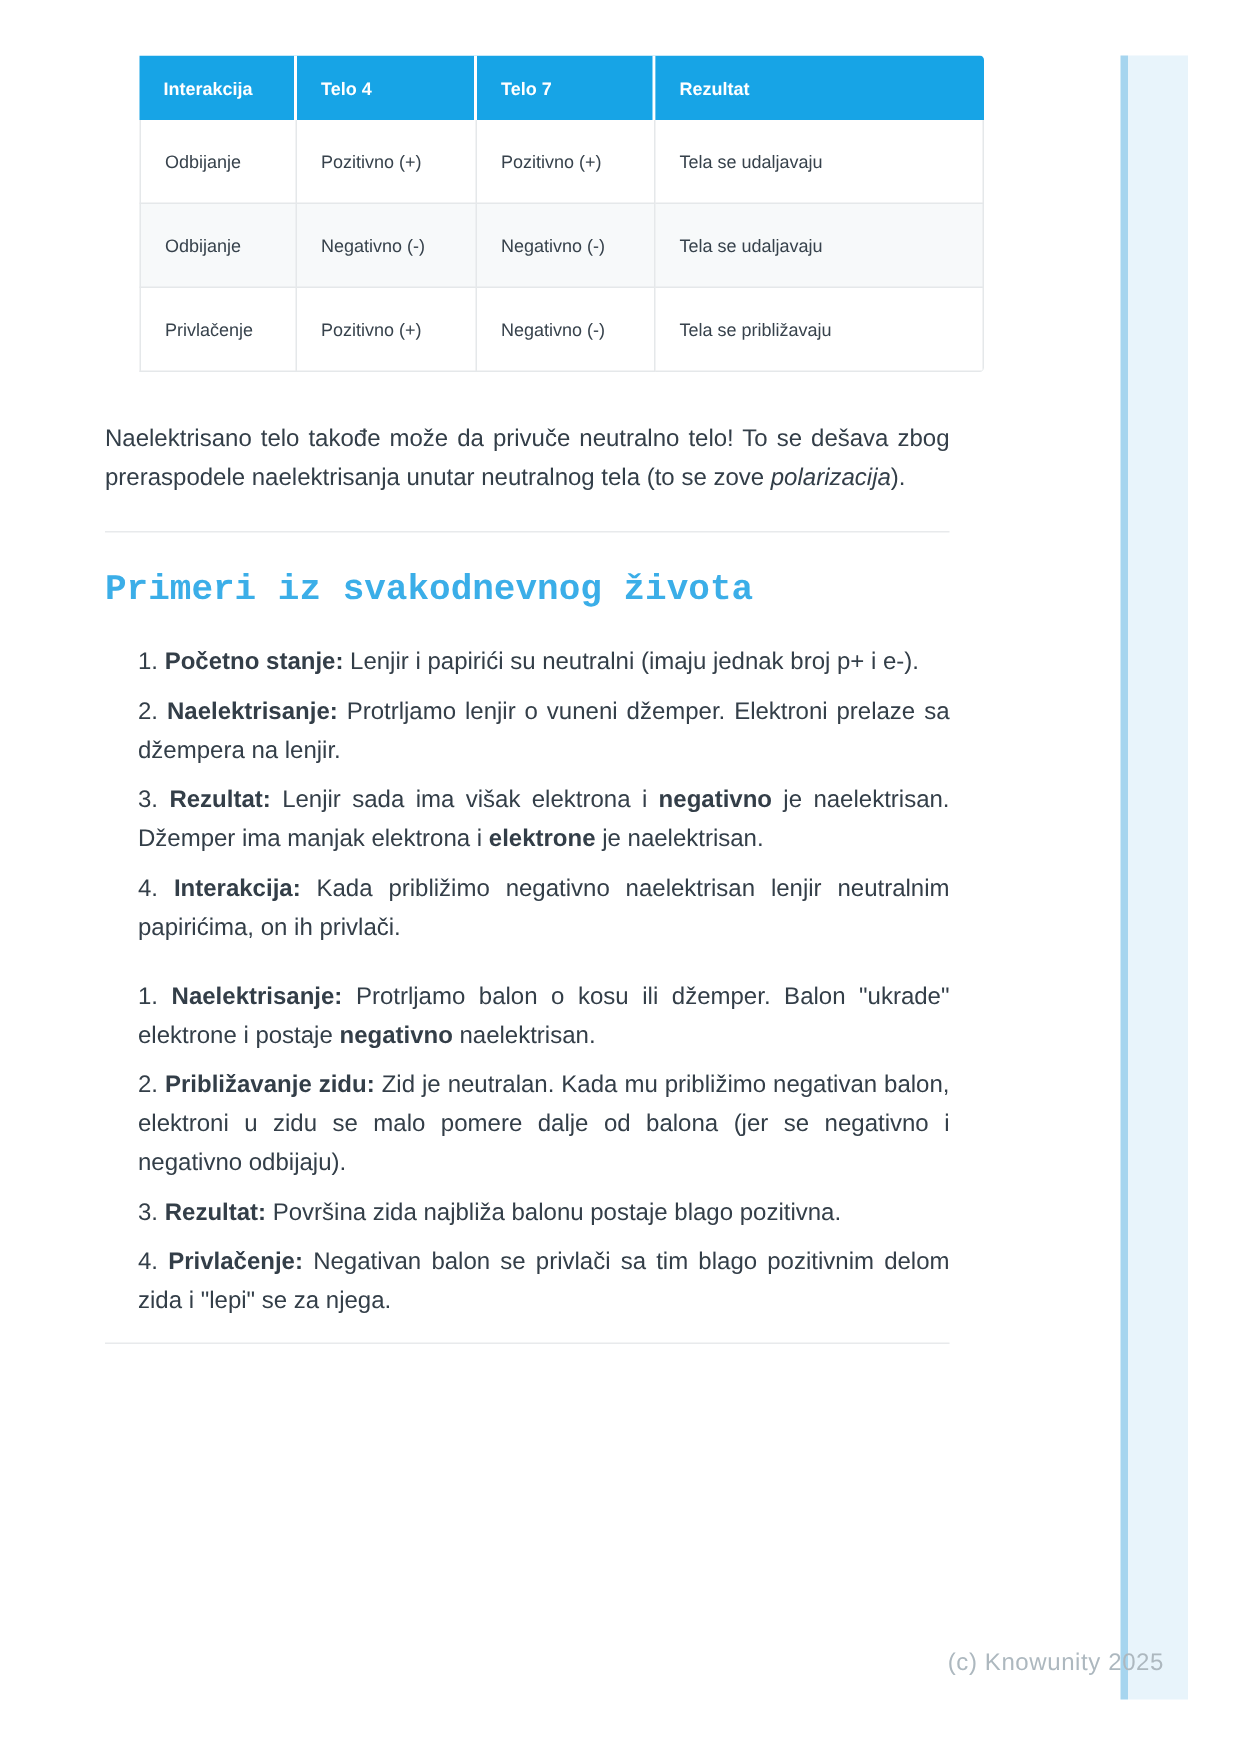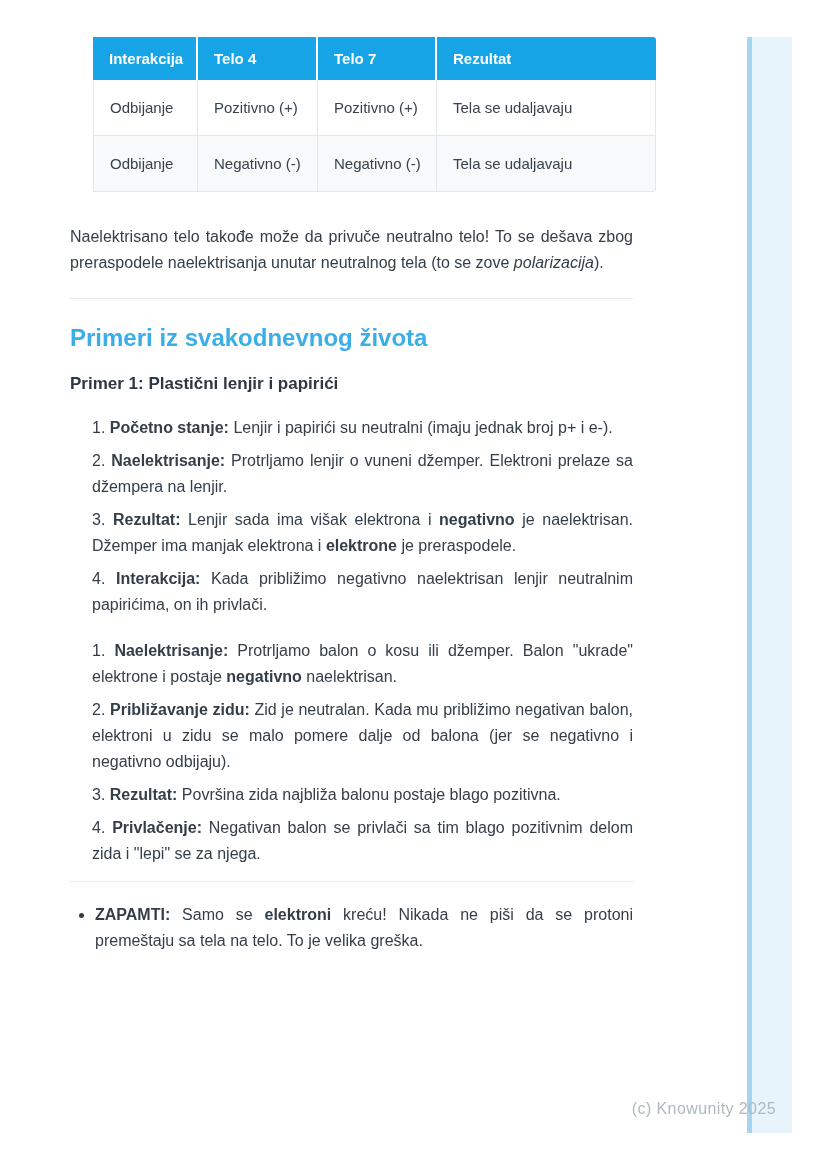--- a/index.html
+++ b/index.html
@@ -24,21 +24,21 @@
   }
   .content{
     position:absolute;left:70px;top:37px;width:563px;
     font-size:16px;line-height:26px;
   }
   
   table{
     width:563px;border-collapse:separate;border-spacing:0;
     table-layout:fixed;
     border-radius:3px;overflow:hidden;
-    font-size:15px;
+    font-size:12px;
     padding-left:23px;
   }
   thead th{
     background:var(--header-blue);
     color:#ffffff;font-weight:700;text-align:left;
     height:43px;padding:0 0 0 16px;vertical-align:middle;
     border-right:2px solid #ffffff;
   }
   thead th:last-child{border-right:none;}
   tbody td{
@@ -48,21 +48,21 @@
     color:#37424C;
   }
   tbody tr td:first-child{border-left:1px solid var(--border-gray);}
   tbody td:last-child{border-right:1px solid var(--border-gray);}
   tbody tr:nth-child(2){background:var(--row-alt);}
   
   p.intro{margin:32px 0 22px;text-align:justify;}
   hr{border:none;border-top:1px solid var(--divider);margin:12px 0 0;}
   h2{
     margin:24px 0 0;font-size:24px;line-height:30px;
-    color:var(--heading-blue);font-weight:700;
+    color:var(--heading-blue);font-weight:700;font-family:Liberation Mono, monospace;
   }
   h4{margin:20px 0 0;font-size:17px;line-height:22px;font-weight:700;color:#2E3842;}
   ol{
     margin:20px 0 14px;padding-left:22px;
     list-style-position:inside;
   }
   ol li{margin-bottom:7px;text-align:justify;}
   ol li:last-child{margin-bottom:0;}
   ul{margin:20px 0 0;padding-left:25px;list-style:disc outside;}
   ul li{margin-bottom:7px;text-align:justify;}
@@ -112,49 +112,51 @@
           <td>Pozitivno (+)</td>
           <td>Pozitivno (+)</td>
           <td>Tela se udaljavaju</td>
         </tr>
         <tr>
           <td>Odbijanje</td>
           <td>Negativno (-)</td>
           <td>Negativno (-)</td>
           <td>Tela se udaljavaju</td>
         </tr>
+        <tr>
+          <td>Privlačenje</td>
+          <td>Pozitivno (+)</td>
+          <td>Negativno (-)</td>
+          <td>Tela se približavaju</td>
+        </tr>
       </tbody>
     </table>
 
     <p class="intro"><span>Naelektrisano telo takođe može da privuče neutralno telo! To se dešava zbog preraspodele naelektrisanja unutar neutralnog tela (to se zove </span><span class="i">polarizacija</span><span>).</span></p>
 
     <hr>
 
     <h2>Primeri iz svakodnevnog života</h2>
 
-    <h4>Primer 1: Plastični lenjir i papirići</h4>
     <ol>
       <li><span class="b">Početno stanje:</span><span> Lenjir i papirići su neutralni (imaju jednak broj p+ i e-).</span></li>
       <li><span class="b">Naelektrisanje:</span><span> Protrljamo lenjir o vuneni džemper. Elektroni prelaze sa džempera na lenjir.</span></li>
-      <li><span class="b">Rezultat:</span><span> Lenjir sada ima višak elektrona i </span><span class="b">negativno</span><span> je naelektrisan. Džemper ima manjak elektrona i </span><span class="b">elektrone</span><span> je preraspodele.</span></li>
+      <li><span class="b">Rezultat:</span><span> Lenjir sada ima višak elektrona i </span><span class="b">negativno</span><span> je naelektrisan. Džemper ima manjak elektrona i </span><span class="b">elektrone</span><span> je naelektrisan.</span></li>
       <li><span class="b">Interakcija:</span><span> Kada približimo negativno naelektrisan lenjir neutralnim papirićima, on ih privlači.</span></li>
     </ol>
 
     <ol>
       <li><span class="b">Naelektrisanje:</span><span> Protrljamo balon o kosu ili džemper. Balon "ukrade" elektrone i postaje </span><span class="b">negativno</span><span> naelektrisan.</span></li>
       <li><span class="b">Približavanje zidu:</span><span> Zid je neutralan. Kada mu približimo negativan balon, elektroni u zidu se malo pomere dalje od balona (jer se negativno i negativno odbijaju).</span></li>
       <li><span class="b">Rezultat:</span><span> Površina zida najbliža balonu postaje blago pozitivna.</span></li>
       <li><span class="b">Privlačenje:</span><span> Negativan balon se privlači sa tim blago pozitivnim delom zida i "lepi" se za njega.</span></li>
     </ol>
 
     <hr>
 
-    <ul>
-      <li><span class="b">ZAPAMTI:</span><span> Samo se </span><span class="b">elektroni</span><span> kreću! Nikada ne piši da se protoni premeštaju sa tela na telo. To je velika greška.</span></li>
-    </ul>
 
   </div>
 
   <div class="strip-panel"></div>
   <div class="strip-bar"></div>
 
   <div class="footer">(c) Knowunity 2025</div>
 </div>
 
 </body></html>

